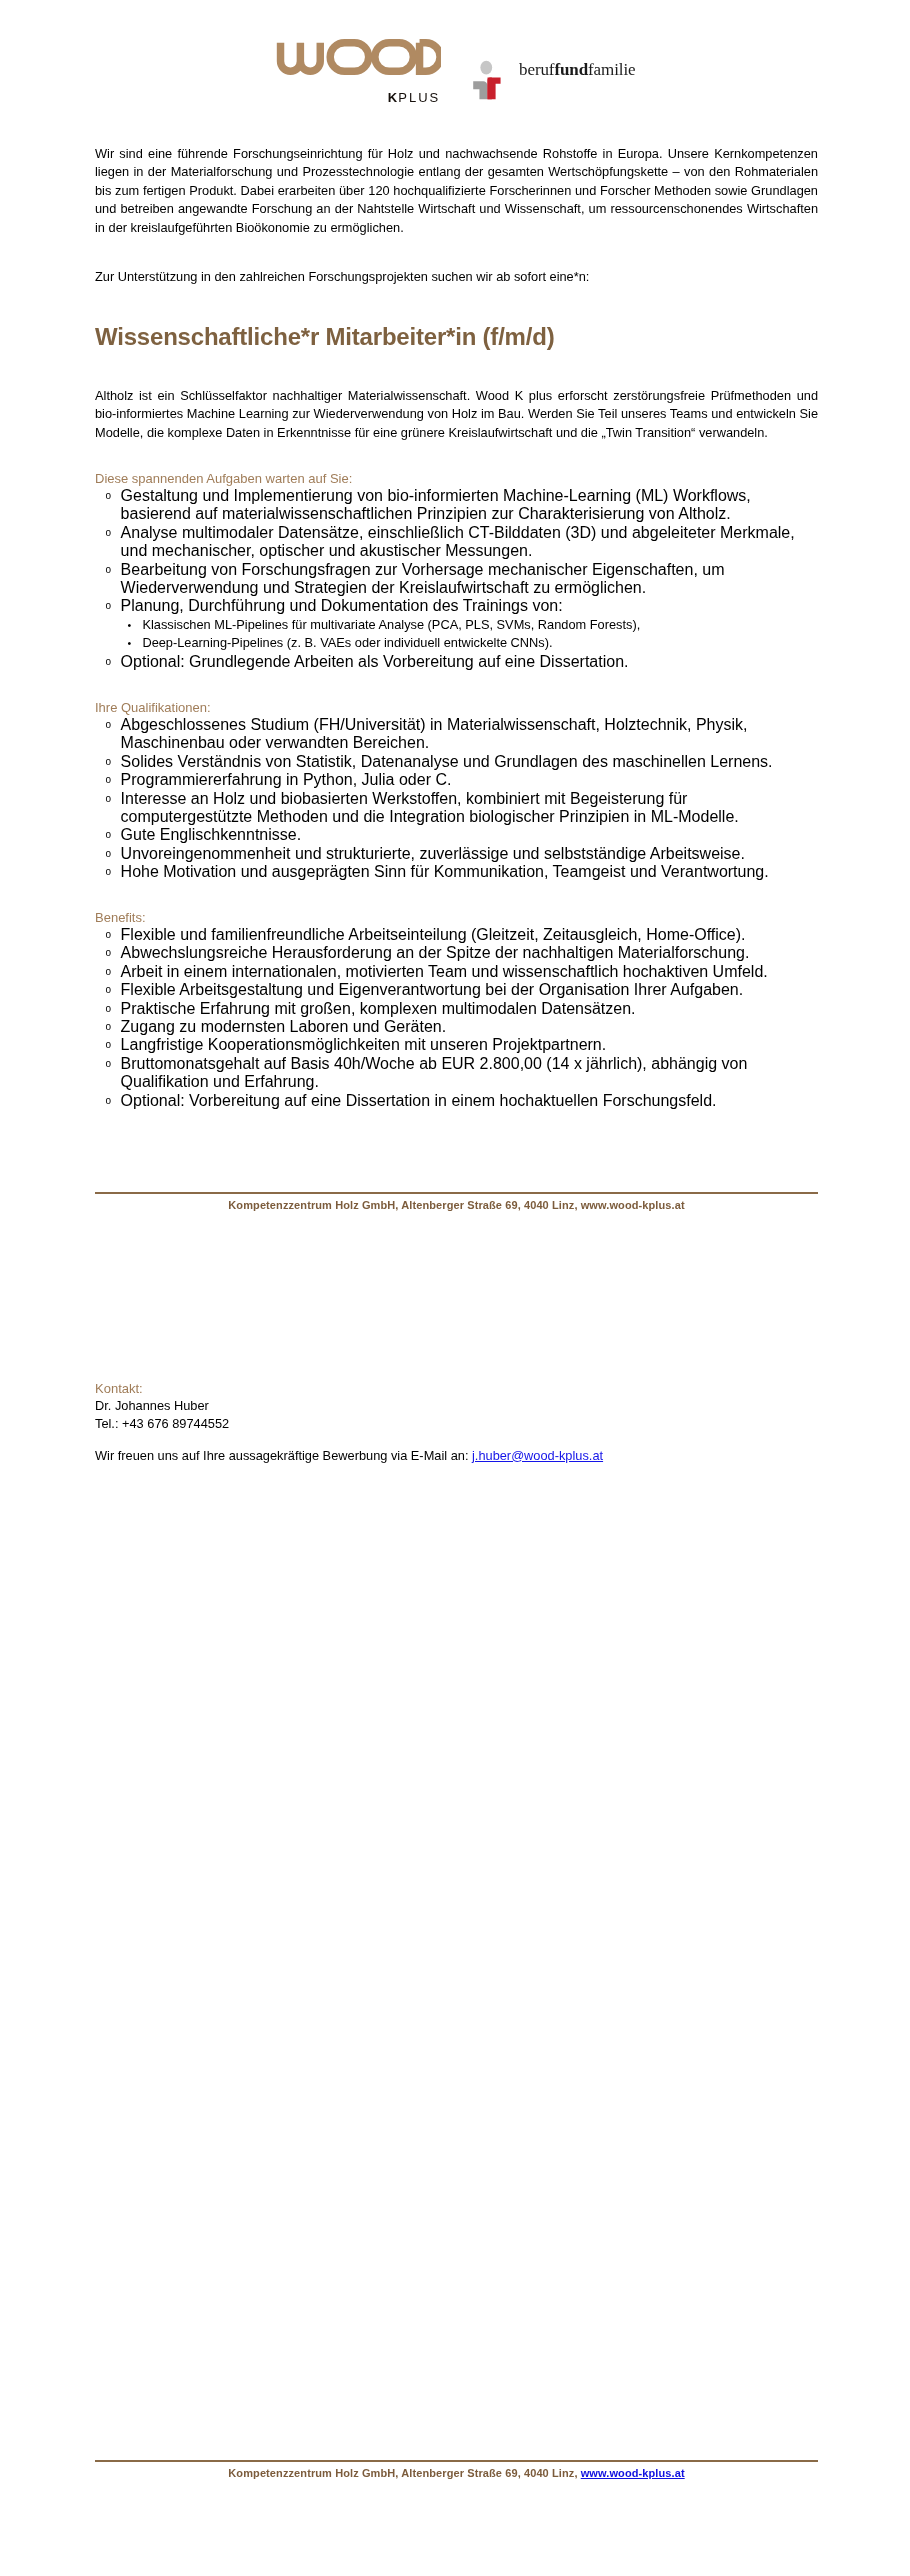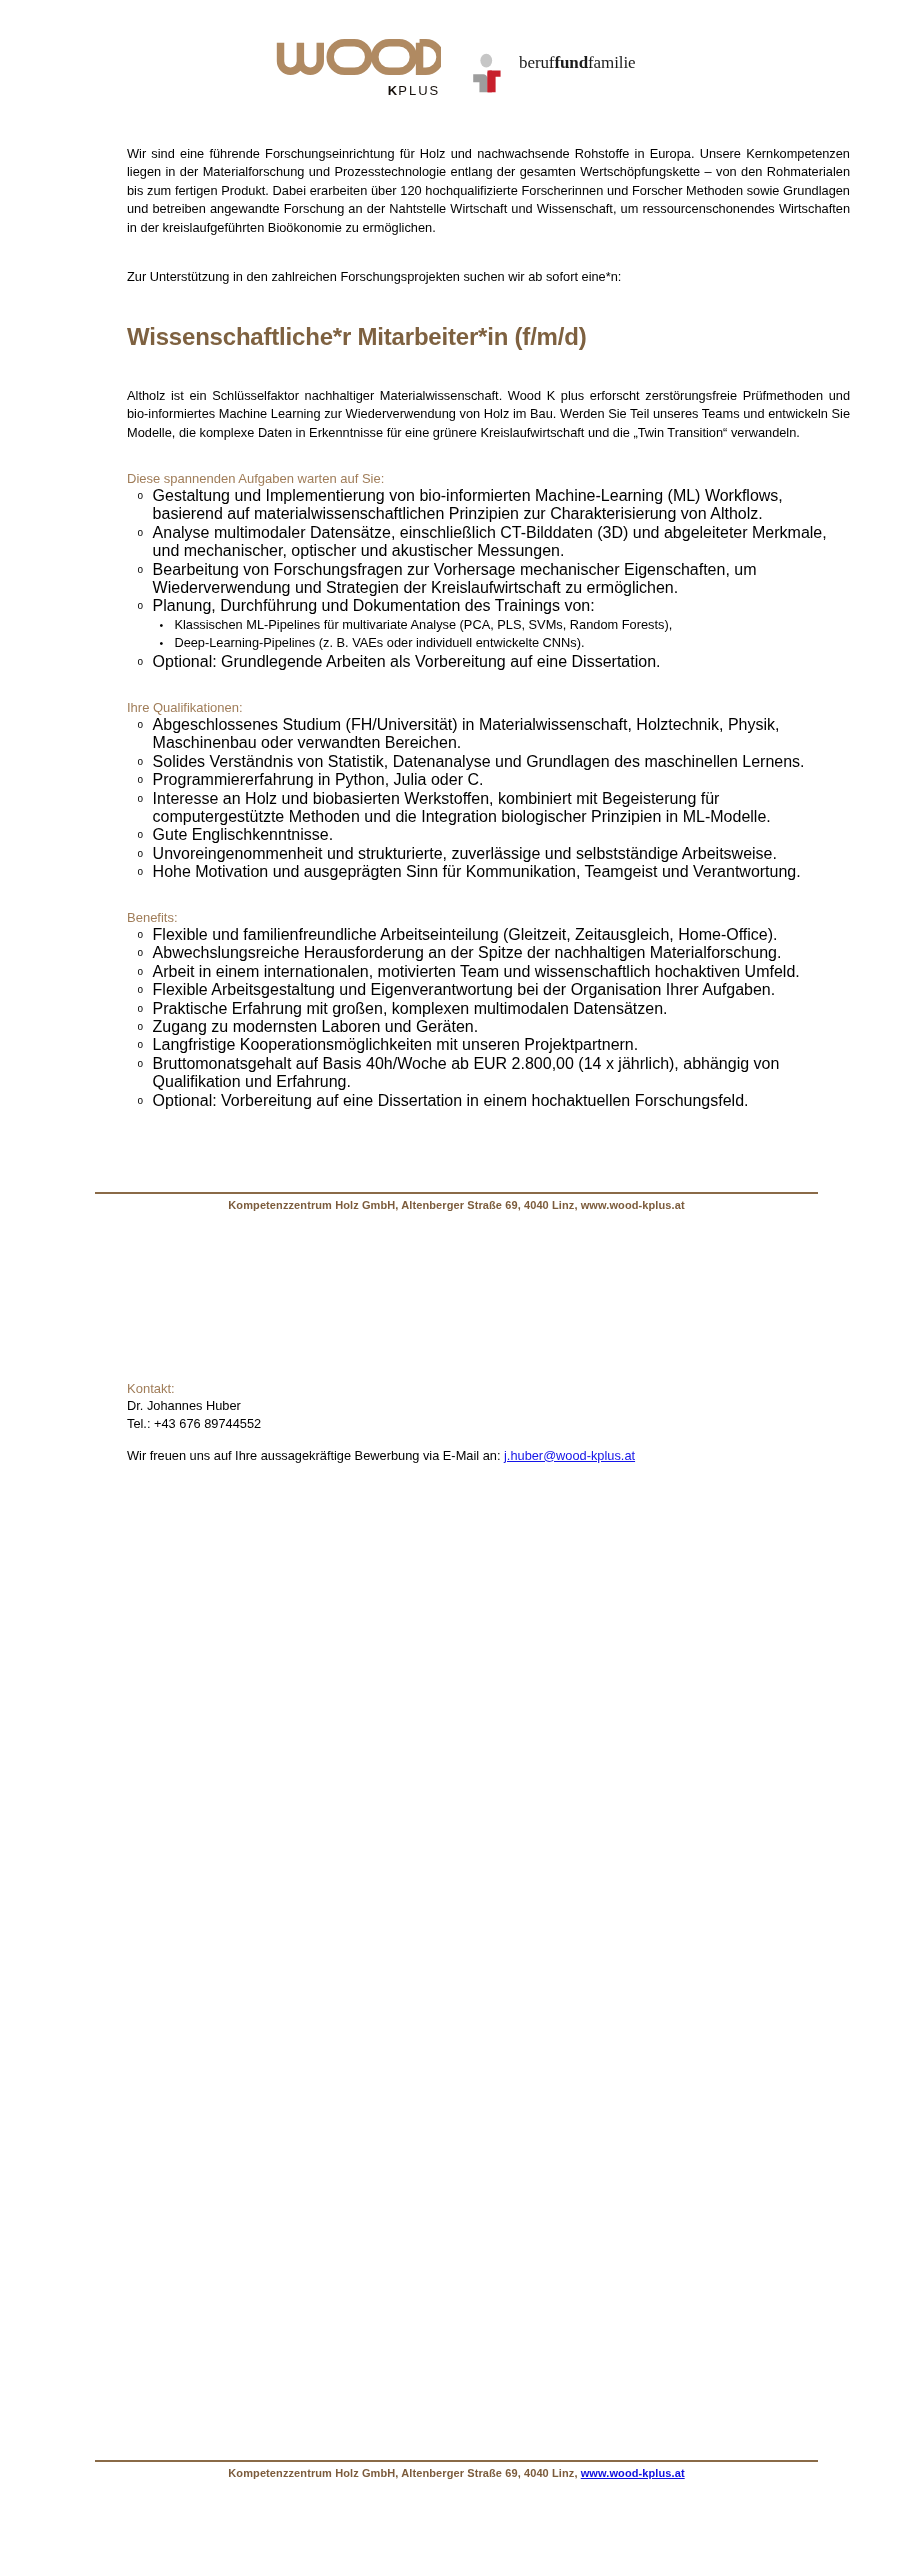--- a/index.html
+++ b/index.html
@@ -35,21 +35,21 @@
   .wood-logo {
     display: flex;
     flex-direction: column;
     align-items: flex-end;
     line-height: 1;
   }
   .wood-mark {
     display: block;
   }
   .wood-kplus {
-    margin-top: 9px;
+    margin-top: 16px;
     margin-right: 1.2px;
     font-size: 13px;
     letter-spacing: 2px;
     color: #16100c;
     font-weight: 400;
     font-family: "Liberation Sans", sans-serif;
     padding-left: 39px;
   }
   .wood-kplus b {
     font-weight: 700;
@@ -69,21 +69,20 @@
     white-space: nowrap;
   }
   .buf-text b { font-weight: 700; }
 
   
   .content {
     position: absolute;
     left: 95px;
     top: 0;
     width: 723px;
-    margin-left: 32px;
   }
   .para {
     font-size: 12.8px;
     line-height: 18.4px;
     text-align: justify;
     color: #000;
     margin: 0;
   }
   .para.left { text-align: left; }
 

